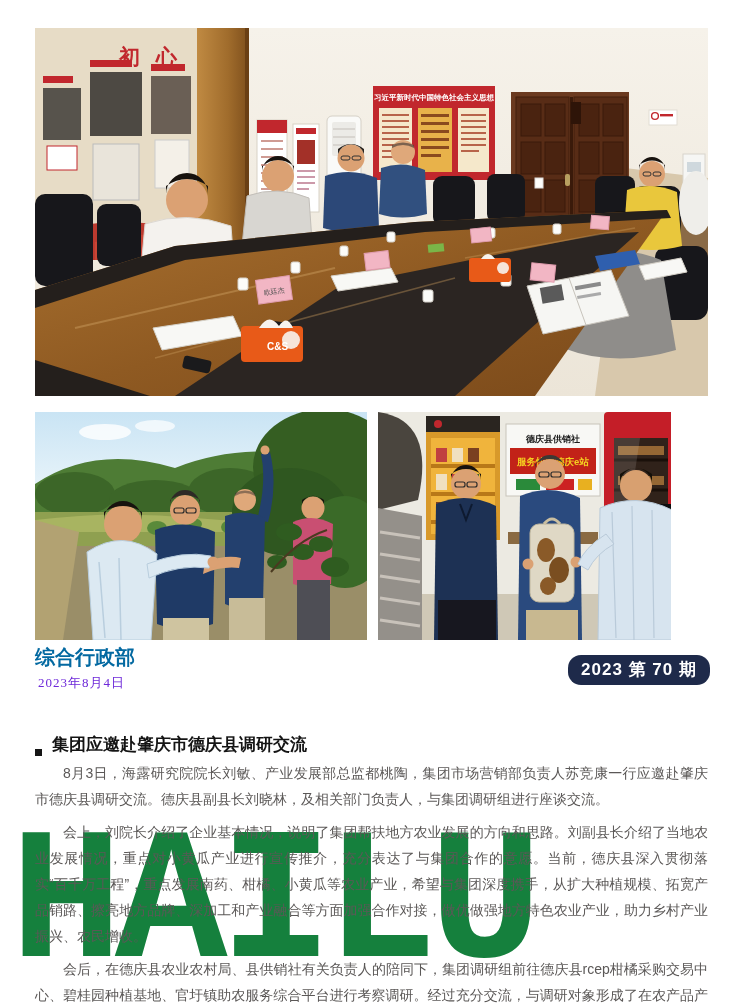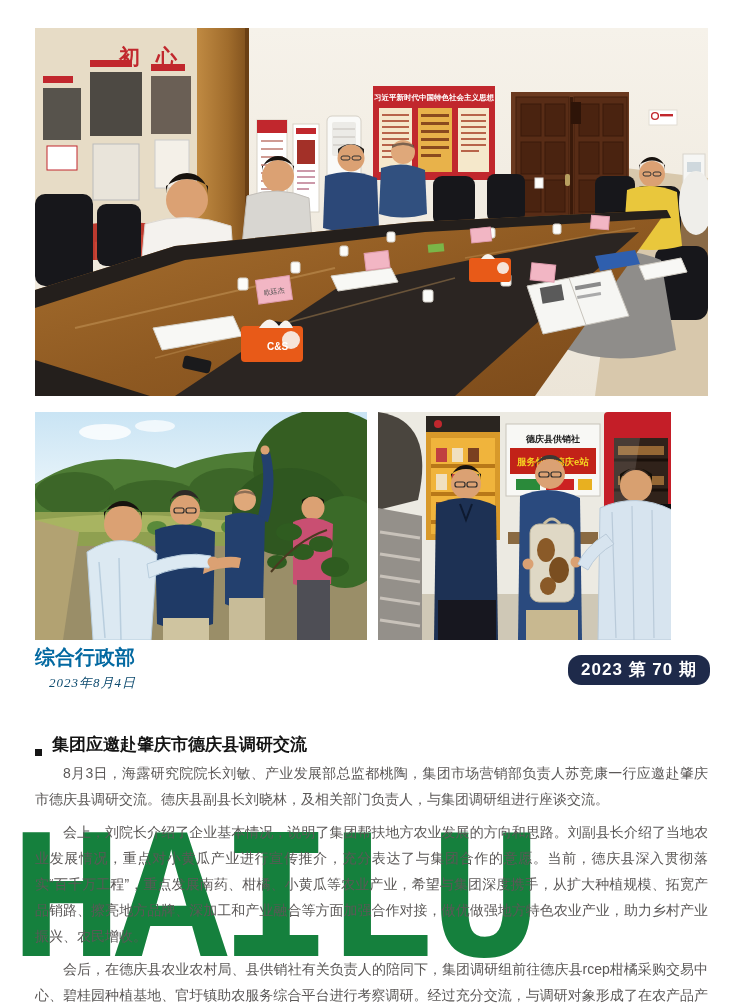--- a/index.html
+++ b/index.html
@@ -6,22 +6,22 @@
   body{width:740px;height:1005px;background:#ffffff;position:relative;overflow:hidden;
        font-family:"Liberation Sans",sans-serif;}
   .abs{position:absolute;}
   .photo{position:absolute;overflow:hidden;z-index:1;}
   .photo svg{display:block;}
   .watermark{position:absolute;left:10px;top:812px;font-size:188px;font-weight:bold;
              color:#15803d;letter-spacing:-8px;z-index:0;line-height:1;
              font-family:Liberation Mono, monospace;user-select:none;}
   .dept{left:35px;top:644px;font-family:"Liberation Serif",serif;font-weight:bold;
         font-size:20px;color:#0369a1;z-index:2;}
-  .date{left:49px;top:674px;font-family:"Liberation Serif",serif;font-size:13px;
-        color:#0c4a6e;letter-spacing:1px;z-index:2;font-style:italic;}
+  .date{left:38px;top:674px;font-family:"Liberation Serif",serif;font-size:13px;
+        color:#6d28d9;letter-spacing:1px;z-index:2;}
   .badge{top:655px;right:30px;background:#1e2a4a;color:#ffffff;
          font-family:Liberation Sans, sans-serif;font-size:17px;font-weight:bold;
          padding:3px 13px 4px 13px;border-radius:13px;z-index:2;letter-spacing:1px;}
   .headline{left:35px;top:734px;display:flex;align-items:flex-end;z-index:2;}
   .headline .bullet{width:7px;height:7px;background:#151515;margin:7px 10px 0 0;flex:none;}
   .headline .txt{font-size:17px;font-weight:bold;color:#141414;line-height:1.3;}
   .bodytext{left:35px;top:760px;width:673px;z-index:2;}
   .bodytext p{margin:0 0 7px 0;font-size:14px;line-height:26px;color:#5b5857;
               text-indent:2em;text-align:justify;}
 </style>

